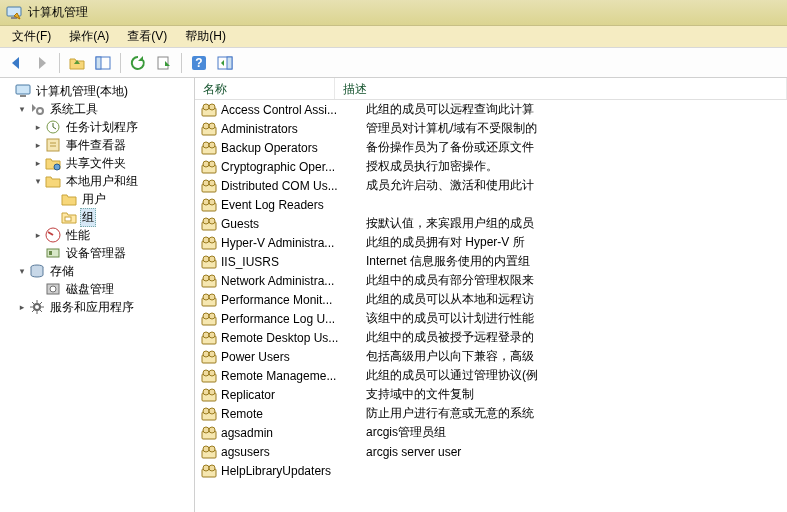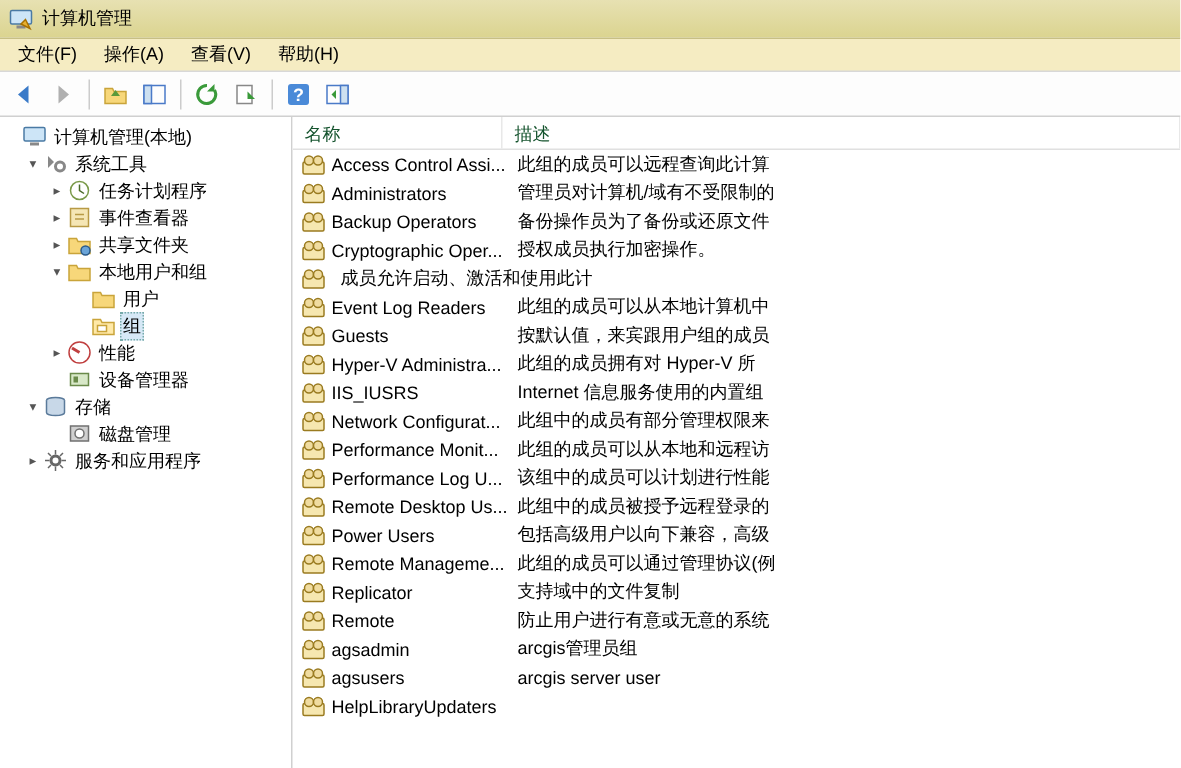--- a/index.html
+++ b/index.html
@@ -21,21 +21,21 @@
   .tree .selected .nlabel { background:#d6e8f6; border:1px dotted #7aa; padding:0 1px;}
   .ind1{padding-left:14px;} .ind2{padding-left:30px;} .ind3{padding-left:46px;}
   .list { flex:1; display:flex; flex-direction:column; overflow:hidden;}
   .list-header { display:flex; height:22px; border-bottom:1px solid #e0e0e0; background:#fff;}
   .list-header .col { padding:3px 8px; border-right:1px solid #e8e8e8; color:#14532d;}
   .col-name{width:140px;} .col-desc{flex:1;}
   .list-body { flex:1; overflow:auto;}
   .row { display:flex; height:19px; align-items:center; white-space:nowrap;}
   .row .ricon { width:16px; height:16px; margin:0 4px 0 6px; display:flex; align-items:center; justify-content:center;}
   .row .rname { width:118px; overflow:hidden; text-overflow:ellipsis;}
-  .row .rdesc { flex:1; padding-left:6px; overflow:hidden;}
+  .row .rdesc { flex:1; padding-left:6px; overflow:hidden;margin-left:21px;}
   svg { display:block; }
 </style>
 </head>
 <body>
 
 <svg width="0" height="0" style="position:absolute">
   <defs>
     <g id="i-group">
         <rect x="1" y="6" width="14" height="8" rx="1" fill="#f6e7b0" stroke="#9a7b20"></rect>
         <circle cx="5" cy="5" r="3" fill="#f0dca0" stroke="#9a7b20"></circle>
@@ -324,30 +324,30 @@
           </span>
           <span class="rname">Cryptographic Oper...</span>
           <span class="rdesc">授权成员执行加密操作。</span>
         </div>
         <div class="row">
           <span class="ricon">
             <svg width="16" height="16">
               <use href="#i-group"></use>
             </svg>
           </span>
+          <span class="rname">Distributed COM Us...</span>
           <span class="rdesc">成员允许启动、激活和使用此计</span>
         </div>
         <div class="row">
           <span class="ricon">
             <svg width="16" height="16">
               <use href="#i-group"></use>
             </svg>
           </span>
           <span class="rname">Event Log Readers</span>
-          <span class="rdesc">此组的成员可以从本地计算机中</span>
         </div>
         <div class="row">
           <span class="ricon">
             <svg width="16" height="16">
               <use href="#i-group"></use>
             </svg>
           </span>
           <span class="rname">Guests</span>
           <span class="rdesc">按默认值，来宾跟用户组的成员</span>
         </div>
@@ -368,21 +368,21 @@
           </span>
           <span class="rname">IIS_IUSRS</span>
           <span class="rdesc">Internet 信息服务使用的内置组</span>
         </div>
         <div class="row">
           <span class="ricon">
             <svg width="16" height="16">
               <use href="#i-group"></use>
             </svg>
           </span>
-          <span class="rname">Network Configurat...</span>
+          <span class="rname">Network Administra...</span>
           <span class="rdesc">此组中的成员有部分管理权限来</span>
         </div>
         <div class="row">
           <span class="ricon">
             <svg width="16" height="16">
               <use href="#i-group"></use>
             </svg>
           </span>
           <span class="rname">Performance Monit...</span>
           <span class="rdesc">此组的成员可以从本地和远程访</span>

